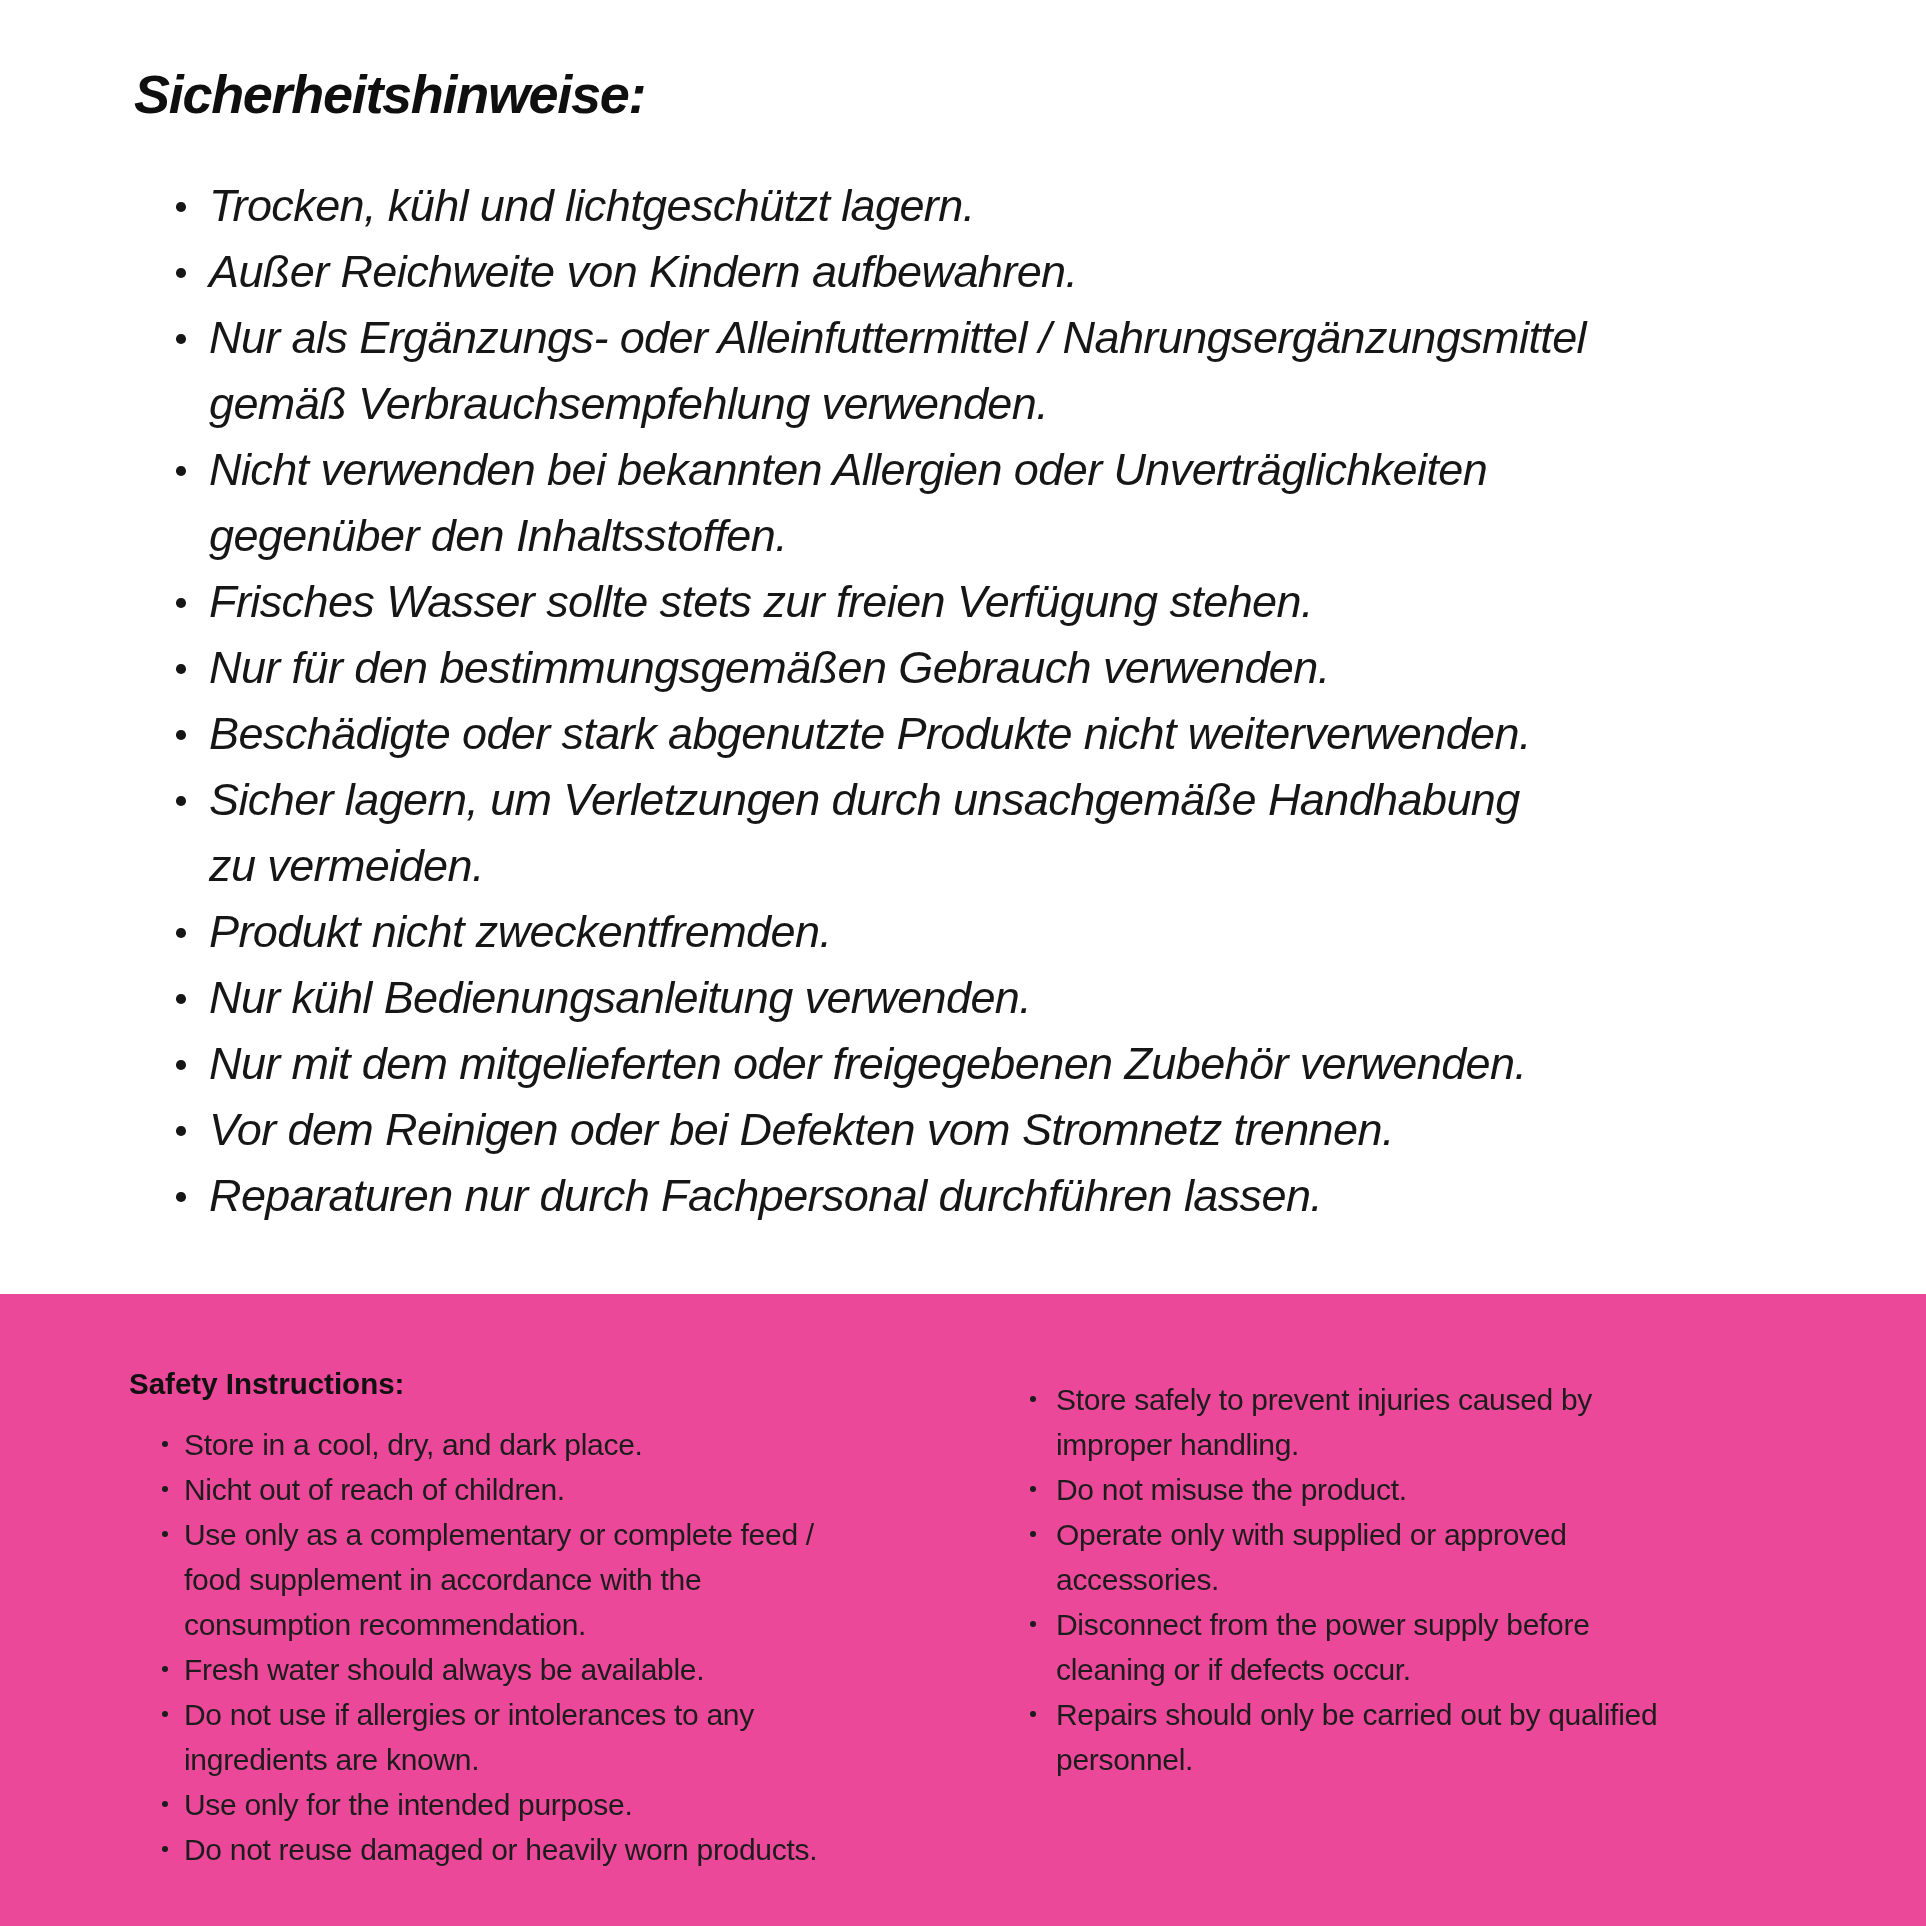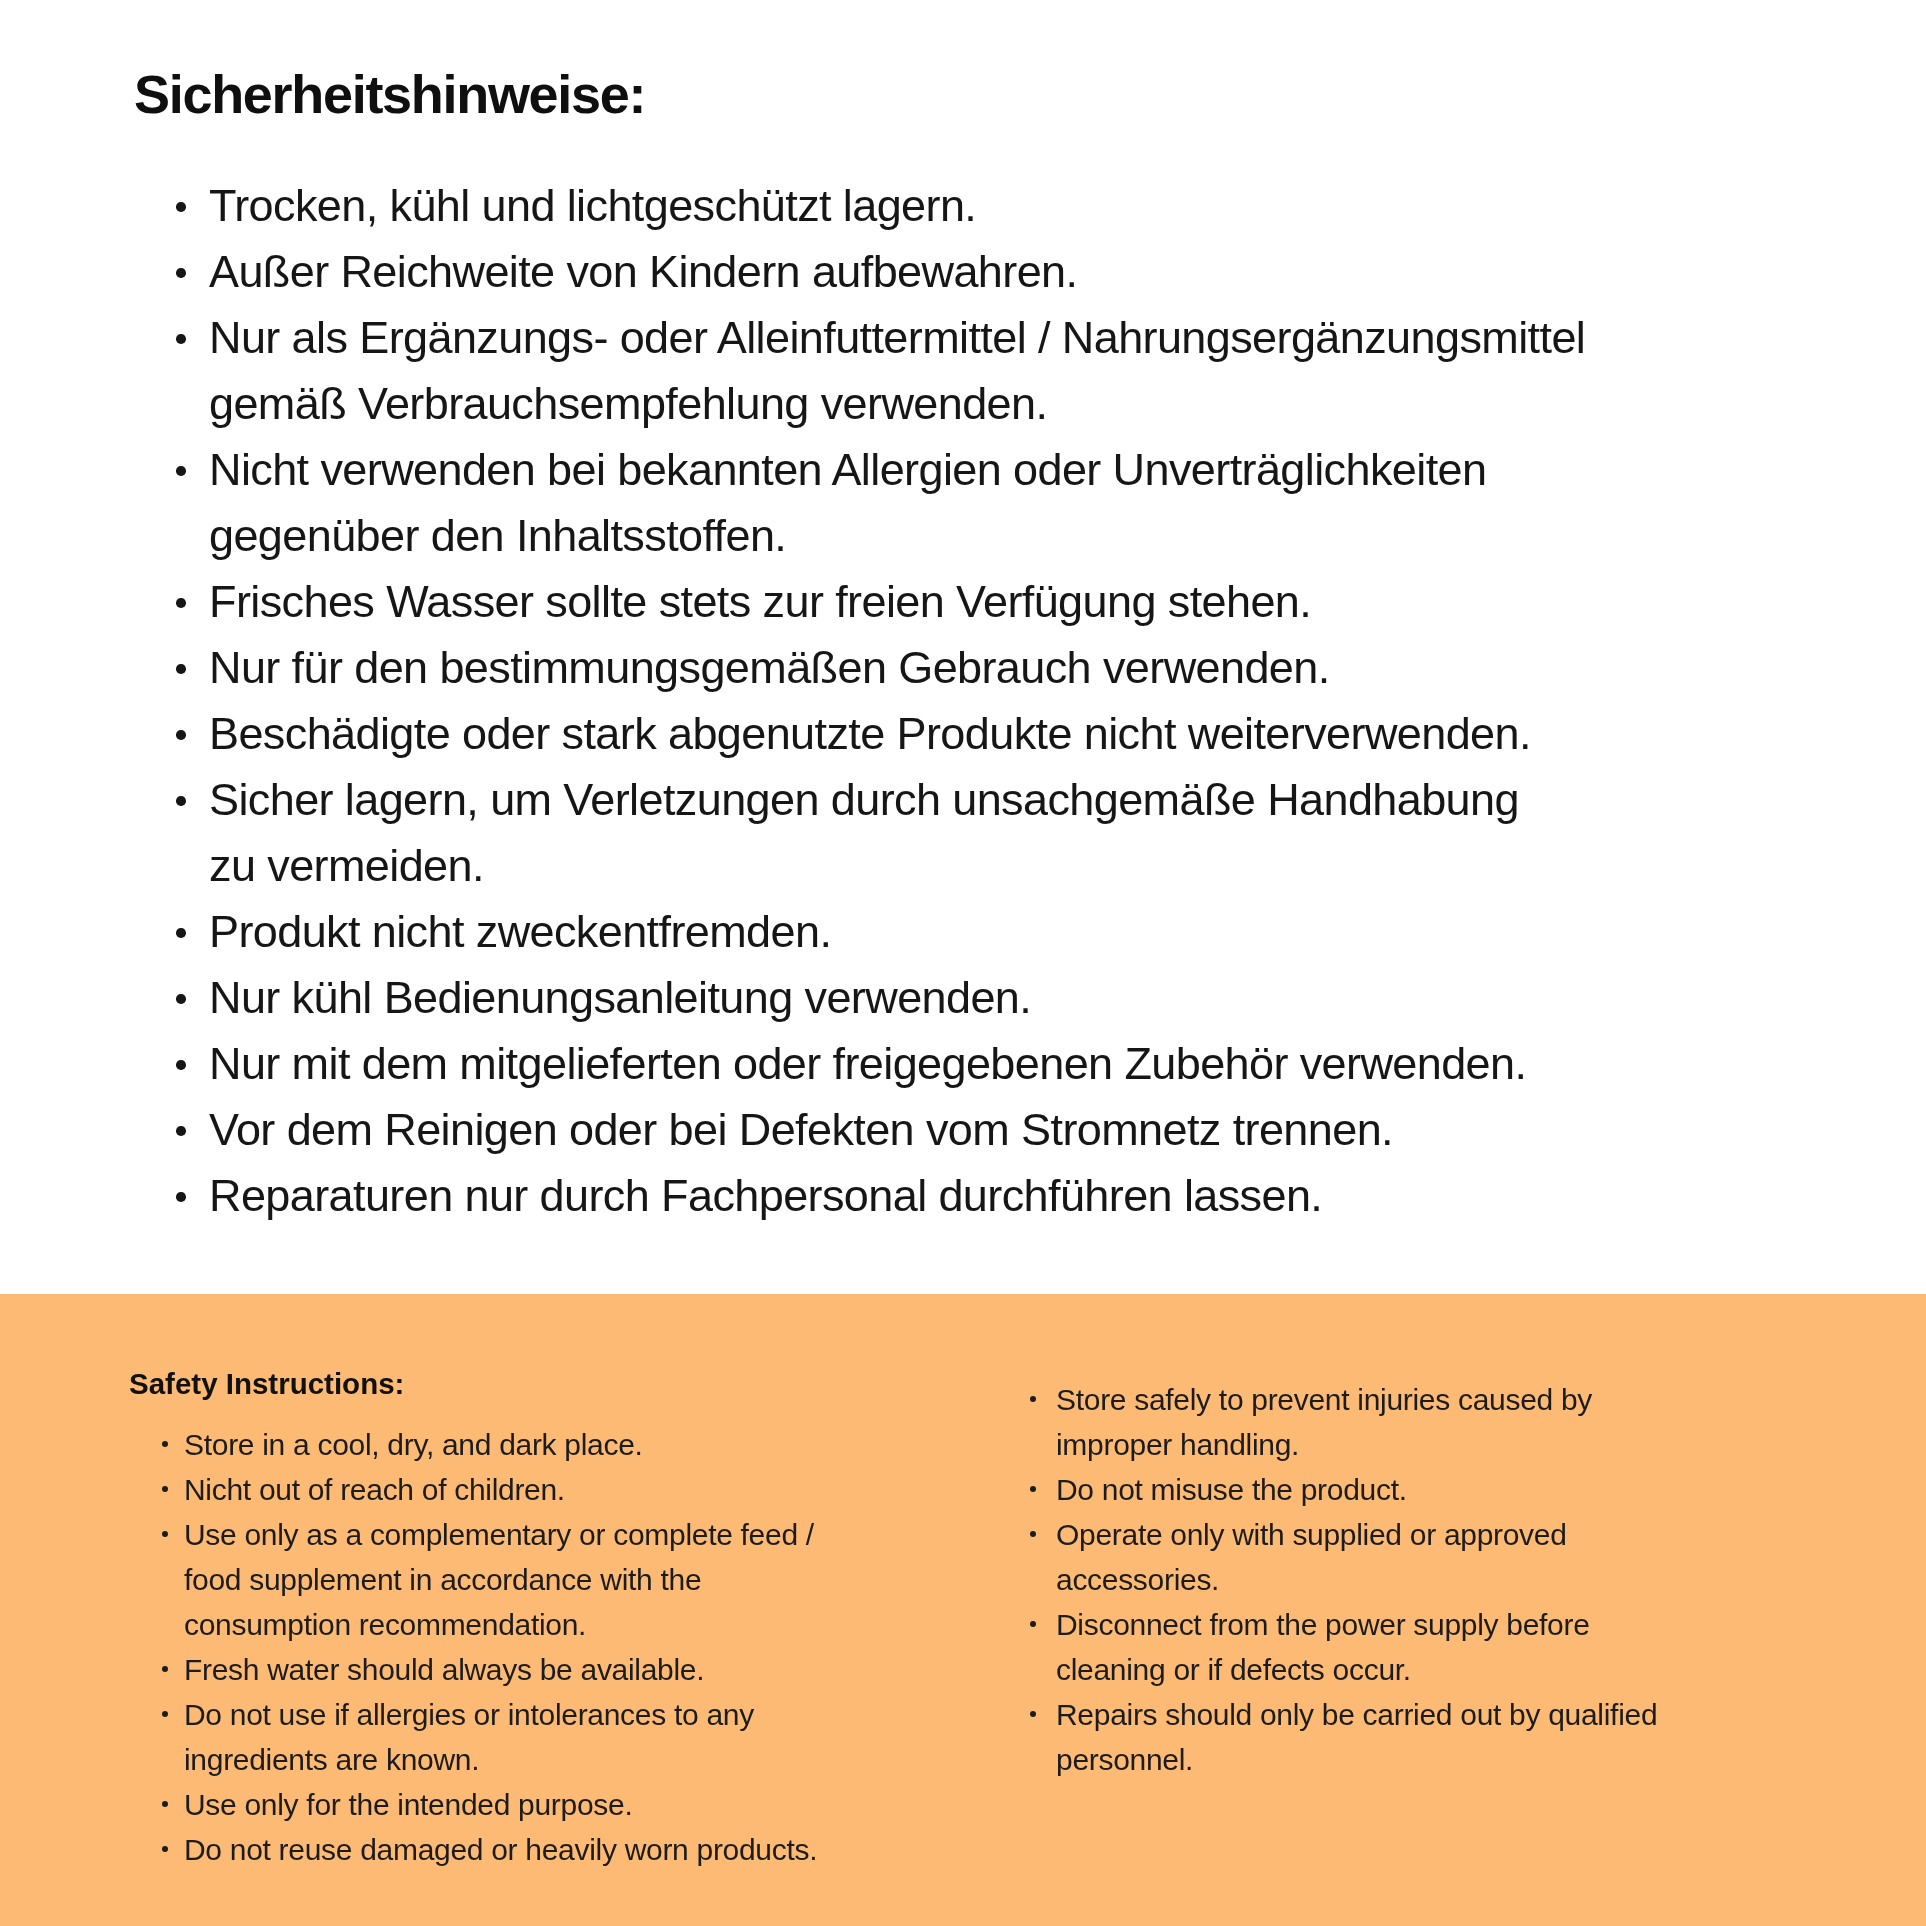--- a/index.html
+++ b/index.html
@@ -11,20 +11,21 @@
     color: #161616;
     font-family: "Liberation Sans", sans-serif;
     font-stretch: condensed;
     overflow: hidden;
   }
 
   
   .de-section {
     height: 1294px;
     padding: 65px 64px 0 134px;
+    font-style: italic;
   }
   .de-heading {
     margin: 0 0 50px 0;
     font-size: 54px;
     line-height: 58px;
     font-weight: 700;
     letter-spacing: -1.3px;
     color: #0f0f0f;
   }
   .de-list {
@@ -47,21 +48,21 @@
     top: 29px;
     width: 9.6px;
     height: 9.6px;
     border-radius: 50%;
     background: #161616;
   }
 
   
   .en-section {
     height: 632px;
-    background: #fdba74;
+    background: #ec4899;
     padding: 72px 62px 0 129px;
     display: flex;
     align-items: flex-start;
   }
   .en-col-left  { width: 869px; flex: 0 0 auto; }
   .en-col-right { flex: 1 1 auto; margin-left: 21px; }
 
   .en-heading {
     margin: 0 0 20.5px 0;
     font-size: 29.5px;

